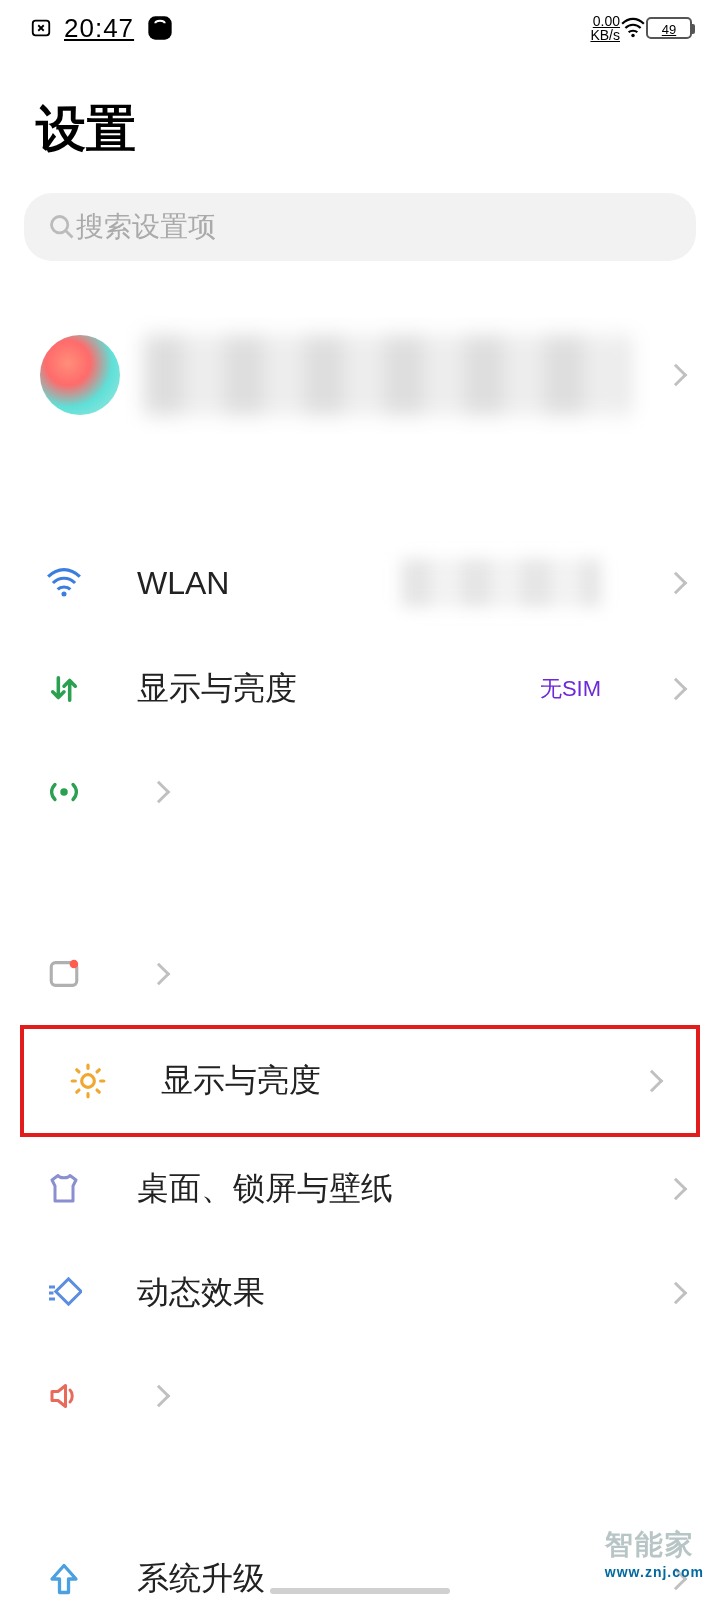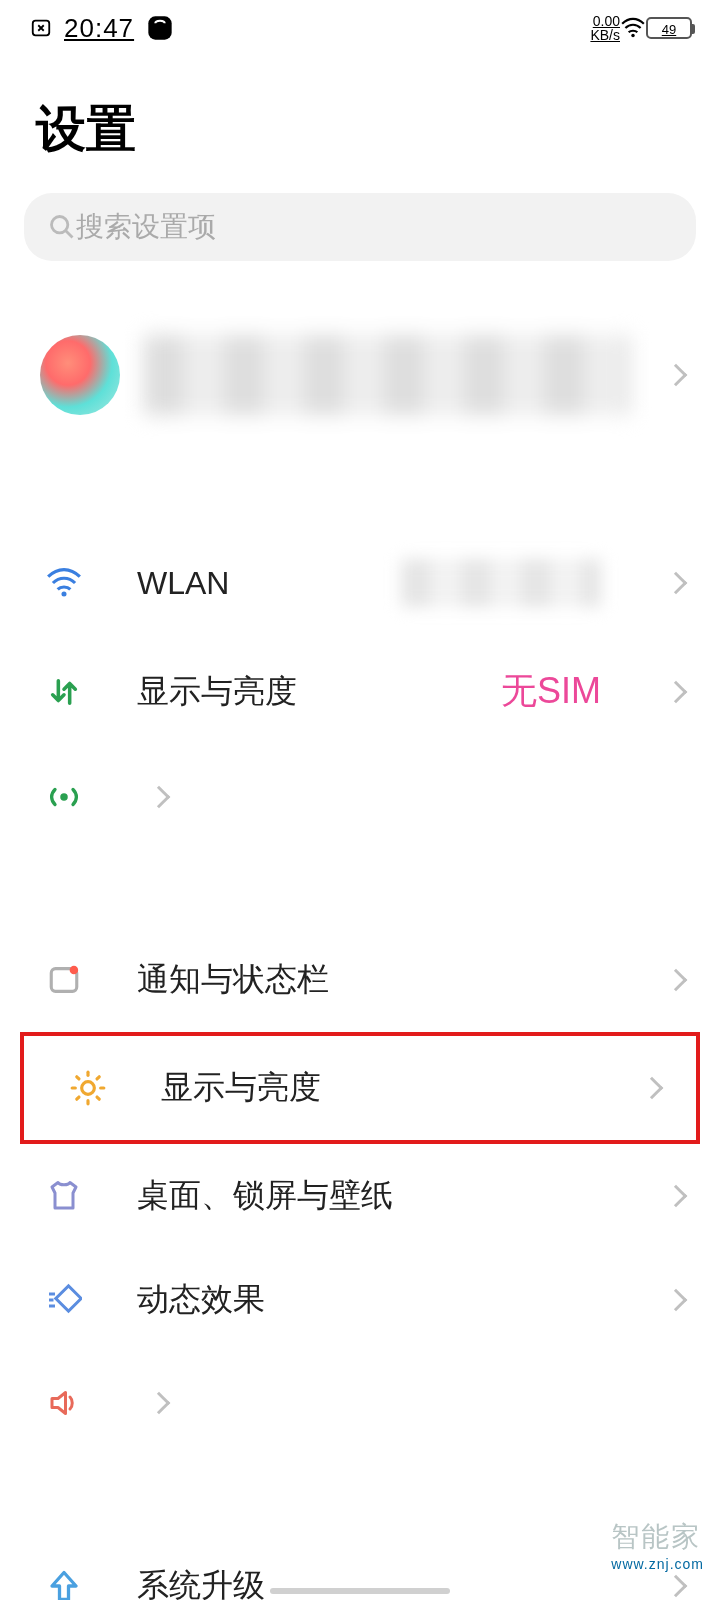--- a/index.html
+++ b/index.html
@@ -87,21 +87,21 @@
   }
   .list-item .icon-slot {
     width: 40px; height: 40px;
     display: flex; align-items: center; justify-content: center;
     flex-shrink: 0;
   }
   .list-item .label {
     flex: 1; font-size: 32px; color: #222;
   }
   .list-item .value {
-    font-size: 36px; color: #ec4899;
+    font-size: 22px; color: #6d28d9;
   }
   .list-item .value-blur {
     width: 200px; height: 48px;
     filter: blur(8px);
     background: repeating-linear-gradient(90deg, #e5e5e5 0 30px, #f3f3f3 30px 60px);
     border-radius: 4px;
   }
   .chevron {
     margin-left: 14px;
     width: 16px; height: 16px;
@@ -112,22 +112,22 @@
   }
   .highlight-box {
     border: 4px solid #e21b1b;
     margin: 0 20px;
     padding-left: 20px;
     padding-right: 12px;
   }
   .highlight-box .list-item { padding-left: 24px; padding-right: 24px; }
   
   .watermark {
-    position: absolute; right: 16px; bottom: 28px;
-    font-size: 28px; color: #b8c5c5; letter-spacing: 2px; font-weight: 400;
+    position: absolute; right: 16px; bottom: 20px;
+    font-size: 28px; color: #b8c5c5; letter-spacing: 2px; font-weight: 700;
   }
   .watermark-sub { font-size: 14px; color: #0369a1; text-align: right; letter-spacing: 1px; }
   .home-indicator {
     position: absolute; bottom: 6px; left: 50%;
     transform: translateX(-50%);
     width: 180px; height: 6px;
     background: #d0d0d0; border-radius: 4px;
   }
 </style>
 </head>
@@ -221,21 +221,20 @@
 
 <div class="section-gap"></div>
 
 <div class="list-item">
   <span class="icon-slot">
     <svg width="34" height="34" viewBox="0 0 24 24">
       <rect x="3" y="4" width="18" height="16" rx="3" stroke="#b0b0b0" stroke-width="2.2" fill="none"></rect>
       <circle cx="19" cy="5" r="3" fill="#ff5c4d"></circle>
     </svg>
   </span>
-  <span class="label">通知与状态栏</span>
   <span class="chevron"></span>
 </div>
 
 <div class="highlight-box">
   <div class="list-item">
     <span class="icon-slot">
       <svg width="38" height="38" viewBox="0 0 24 24">
         <circle cx="12" cy="12" r="4" stroke="#f0a830" stroke-width="2" fill="none"></circle>
         <g stroke="#f0a830" stroke-width="2" stroke-linecap="round">
           <line x1="12" y1="2" x2="12" y2="4"></line>

